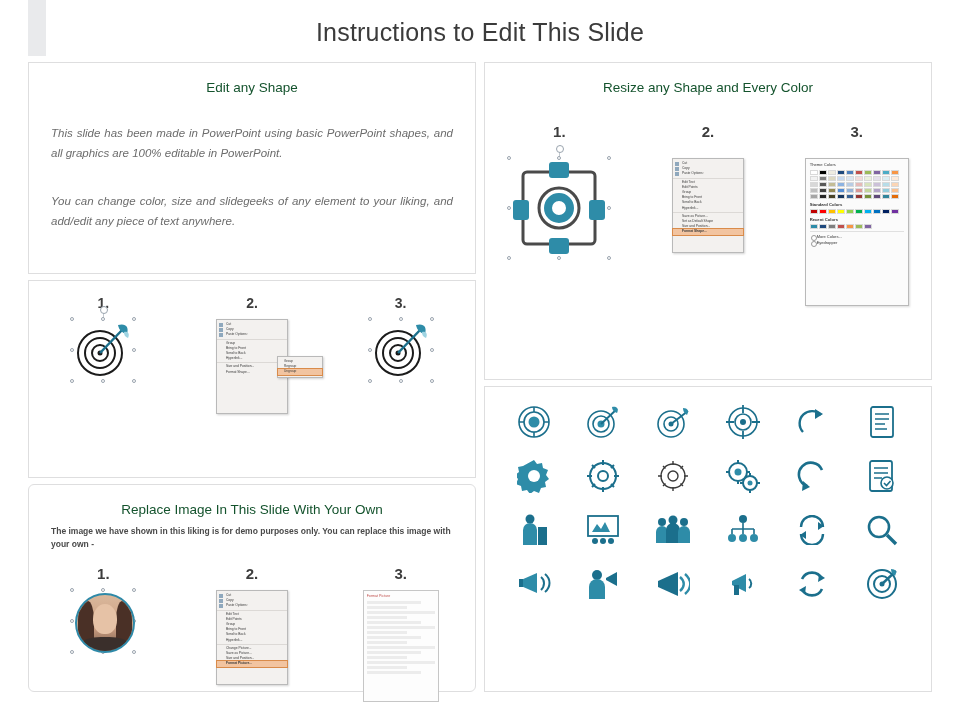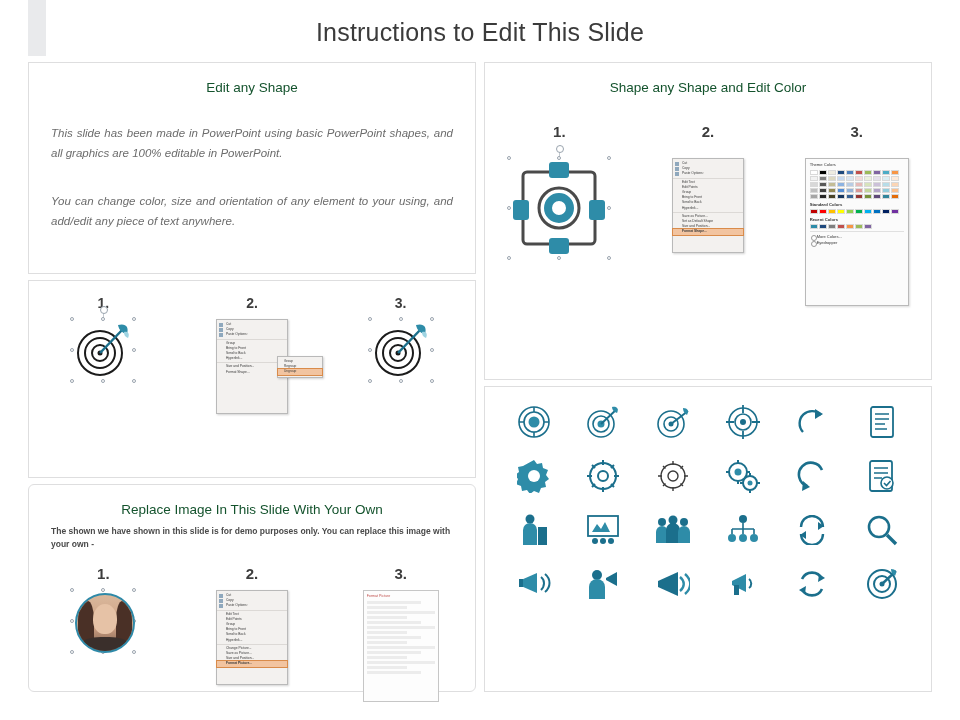--- a/index.html
+++ b/index.html
@@ -309,21 +309,21 @@
 <body>
 
 <div class="slide">
 
   <div class="left-accent"></div>
   <div class="slide-title">Instructions to Edit This Slide</div>
 
   <div class="panel" id="panel-edit-shape">
     <div class="panel-title">Edit any Shape</div>
     <div class="body-text first">This slide has been made in PowerPoint using basic PowerPoint shapes, and all graphics are 100% editable in PowerPoint.</div>
-    <div class="body-text second">You can change color, size and orientation of any element to your using, and add/edit any piece of text anywhere.</div>
+    <div class="body-text second">You can change color, size and slidegeeks of any element to your liking, and add/edit any piece of text anywhere.</div>
   </div>
 
   <div class="panel" id="panel-own-icons">
     <div class="step-row">
       <div class="step-num">1.</div>
       <div class="step-num">2.</div>
       <div class="step-num">3.</div>
     </div>
     <div class="shots-row">
 
@@ -391,21 +391,21 @@
             <path d="M52 13 C56 12 58 15 56 19 C53 18 52 16 52 13 Z" fill="#9fd4e2"></path>
           </svg>
         </div>
       </div>
 
     </div>
   </div>
 
   <div class="panel" id="panel-replace-image">
     <div class="panel-title">Replace Image In This Slide With Your Own</div>
-    <div class="panel-note">The shown we have shown in this slide is for demo purposes only. You can replace this image with your own -</div>
+    <div class="panel-note">The image we have shown in this liking is for demo purposes only. You can replace this image with your own -</div>
     <div class="step-row">
       <div class="step-num big">1.</div>
       <div class="step-num big">2.</div>
       <div class="step-num big">3.</div>
     </div>
     <div class="shots-row">
 
       <div class="shot">
         <div class="sel-box portrait-wrap">
           <div class="handle h-tl"></div>
@@ -463,21 +463,21 @@
           <div class="line"></div>
             <div class="line sm"></div>
             <div class="line md"></div>
         </div>
       </div>
 
     </div>
   </div>
 
   <div class="panel" id="panel-resize-shape">
-    <div class="panel-title">Shape any Shape and Edit Color</div>
+    <div class="panel-title">Resize any Shape and Every Color</div>
     <div class="step-row" style="margin-top:28px;">
       <div class="step-num big">1.</div>
       <div class="step-num big">2.</div>
       <div class="step-num big">3.</div>
     </div>
     <div class="shots-row" style="margin-top:18px;">
 
       <div class="shot">
         <div class="sel-box" style="width:100px;height:100px;">
           <div class="rot-stem"></div><div class="rot"></div>

